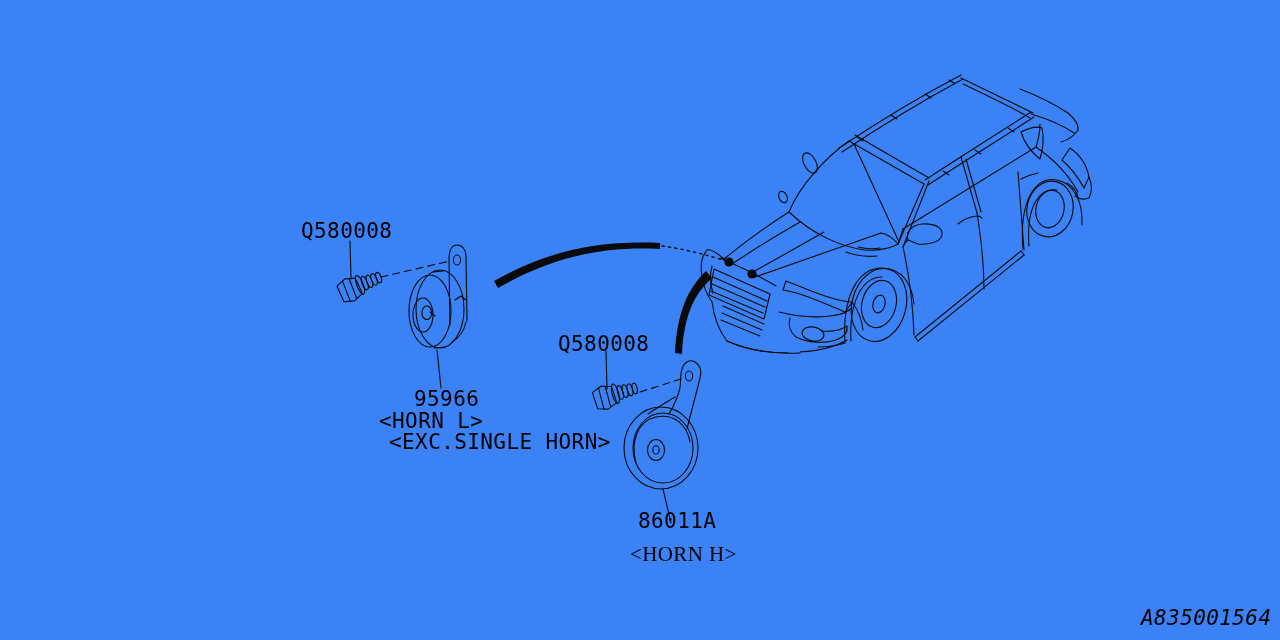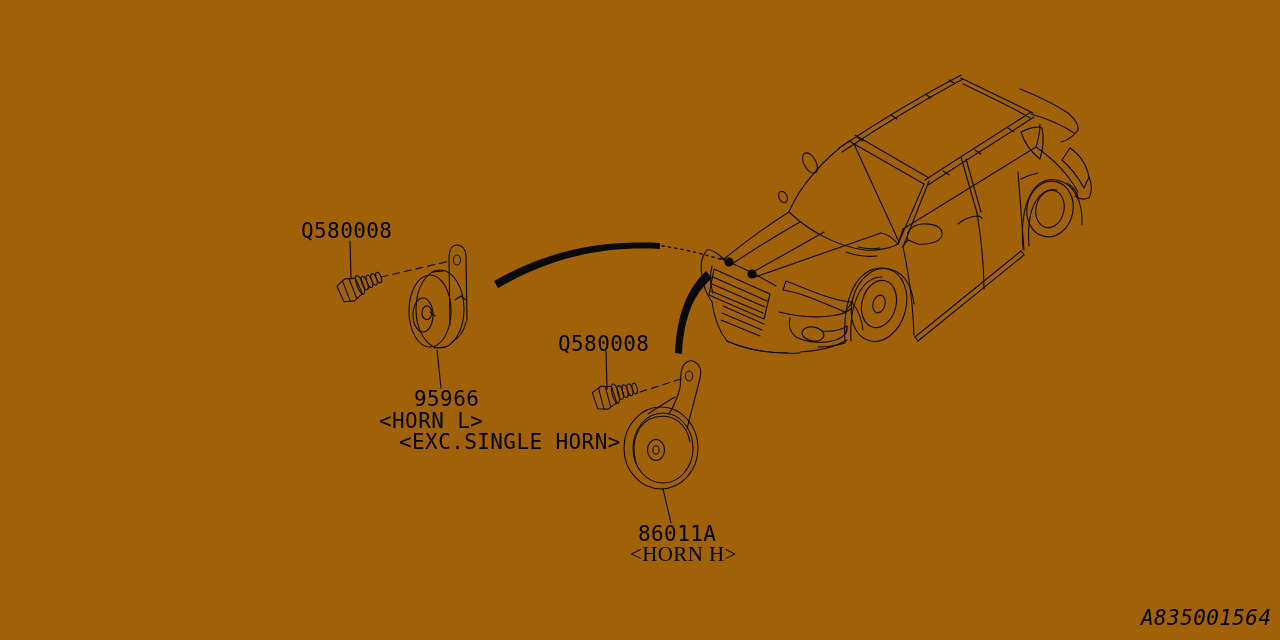--- a/index.html
+++ b/index.html
@@ -1,19 +1,19 @@
 <!DOCTYPE html>
 <html><head>
 <meta charset="utf-8">
 <style>
   html,body{margin:0;padding:0;background:#fff;}
   .canvas{
     position:relative;
     width:1280px;height:640px;
-    background:#a16207;
+    background:#3b82f6;
     overflow:hidden;
     font-family:"DejaVu Sans Mono","Liberation Mono",monospace;
   }
   .canvas svg{position:absolute;left:0;top:0;}
   .lbl{
     position:absolute;
     font-size:21px;
     line-height:21px;
     letter-spacing:0.4px;
     color:#000;
@@ -198,20 +198,20 @@
   </svg>
 
   <div class="lbl" style="left:301px;top:221px;">Q580008</div>
 
   <div class="lbl" style="left:558px;top:334px;">Q580008</div>
 
   <div class="lbl" style="left:414px;top:389px;">95966</div>
 
   <div class="lbl" style="left:379px;top:411px;">&lt;HORN L&gt;</div>
 
-  <div class="lbl" style="left:389px;top:432px;margin-left:10px;">&lt;EXC.SINGLE HORN&gt;</div>
-
-  <div class="lbl" style="left:638px;top:524px;text-align:right;">86011A</div>
+  <div class="lbl" style="left:389px;top:432px;">&lt;EXC.SINGLE HORN&gt;</div>
+
+  <div class="lbl" style="left:638px;top:511px;text-align:right;">86011A</div>
 
   <div class="lbl" style="left:630px;top:544px;font-family:Liberation Serif, serif;">&lt;HORN H&gt;</div>
 
   <div class="lbl" style="left:1141px;top:608px;font-style:italic;">A835001564</div>
 </div>
 
 </body></html>

